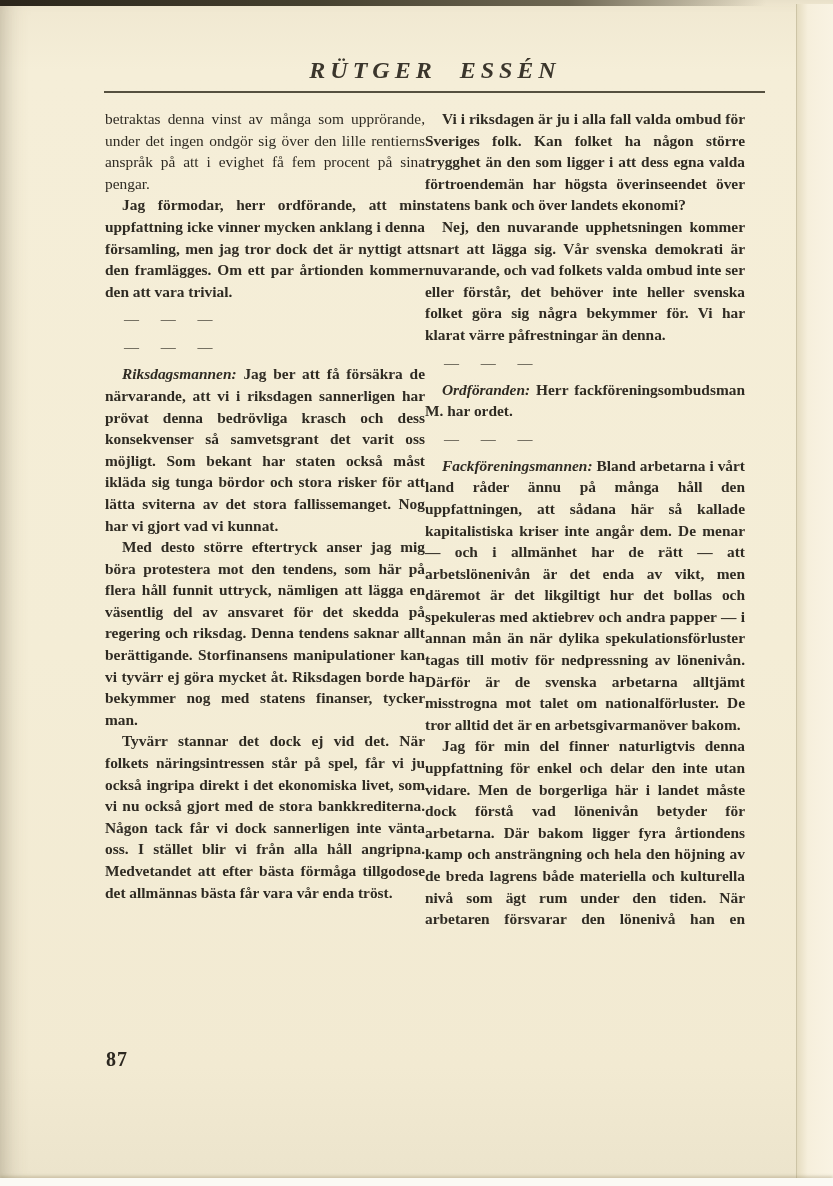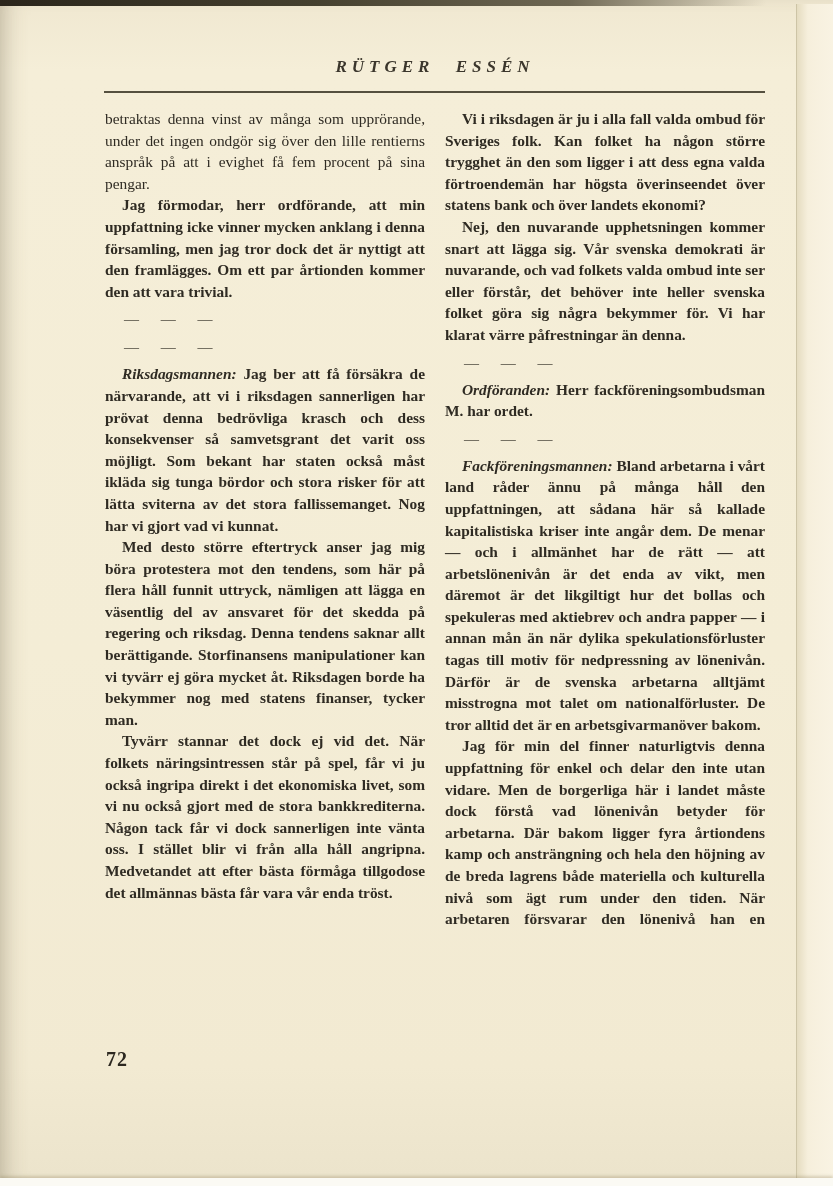--- a/index.html
+++ b/index.html
@@ -26,30 +26,30 @@
   }
   .edge-bottom {
     position: absolute; bottom: 0; left: 0; right: 0; height: 8px;
     background: #fbfaf4;
     box-shadow: 0 -2px 3px rgba(140,125,90,.3);
   }
   .header-title {
     position: absolute; top: 57px; left: 105px; width: 660px;
     text-align: center;
     font-style: italic; font-weight: bold;
-    font-size: 17px; letter-spacing: 5px; word-spacing: 12px;
+    font-size: 24px; letter-spacing: 5px; word-spacing: 12px;
     color: #3b362c;
   }
   .header-rule {
     position: absolute; top: 91px; left: 104px; width: 661px; height: 2px;
     background: #55503f;
   }
   .columns {
     position: absolute; top: 108px; left: 105px; width: 660px;
-    display: grid; grid-template-columns: 320px 320px; column-gap: 20px;
+    display: grid; grid-template-columns: 320px 320px; 
     align-items: start;
     color: #2f2b23;
     font-size: 15.4px; line-height: 21.6px;
     text-align: justify;
   }
   .para { margin: 0; }
   .indent { text-indent: 17px; font-weight: bold; }
   .cont-last { text-align-last: justify; }
   .speaker { font-style: italic; }
   .sep {
@@ -95,15 +95,15 @@
       <p class="para indent">Nej, den nuvarande upphetsningen kommer snart att lägga sig. Vår svenska demokrati är nuvarande, och vad folkets valda ombud inte ser eller förstår, det behöver inte heller svenska folket göra sig några bekymmer för. Vi har klarat värre påfrestningar än denna.</p>
       <div class="sep">— — —</div>
       <p class="para indent"><em class="speaker">Ordföranden:</em> <span>Herr fackföreningsombudsman M. har ordet.</span></p>
       <div class="sep">— — —</div>
       <p class="para indent"><em class="speaker">Fackföreningsmannen:</em> <span>Bland arbetarna i vårt land råder ännu på många håll den uppfattningen, att sådana här så kallade kapitalistiska kriser inte angår dem. De menar — och i allmänhet har de rätt — att arbetslönenivån är det enda av vikt, men däremot är det likgiltigt hur det bollas och spekuleras med aktiebrev och andra papper — i annan mån än när dylika spekulationsförluster tagas till motiv för nedpressning av lönenivån. Därför är de svenska arbetarna alltjämt misstrogna mot talet om nationalförluster. De tror alltid det är en arbetsgivarmanöver bakom.</span></p>
       <p class="para indent cont-last">Jag för min del finner naturligtvis denna uppfattning för enkel och delar den inte utan vidare. Men de borgerliga här i landet måste dock förstå vad lönenivån betyder för arbetarna. Där bakom ligger fyra årtiondens kamp och ansträngning och hela den höjning av de breda lagrens både materiella och kulturella nivå som ägt rum under den tiden. När arbetaren försvarar den lönenivå han en</p>
     </div>
 
   </div>
 
-  <div class="page-number">72</div>
+  <div class="page-number">87</div>
 
 </div>
 
 </body></html>

